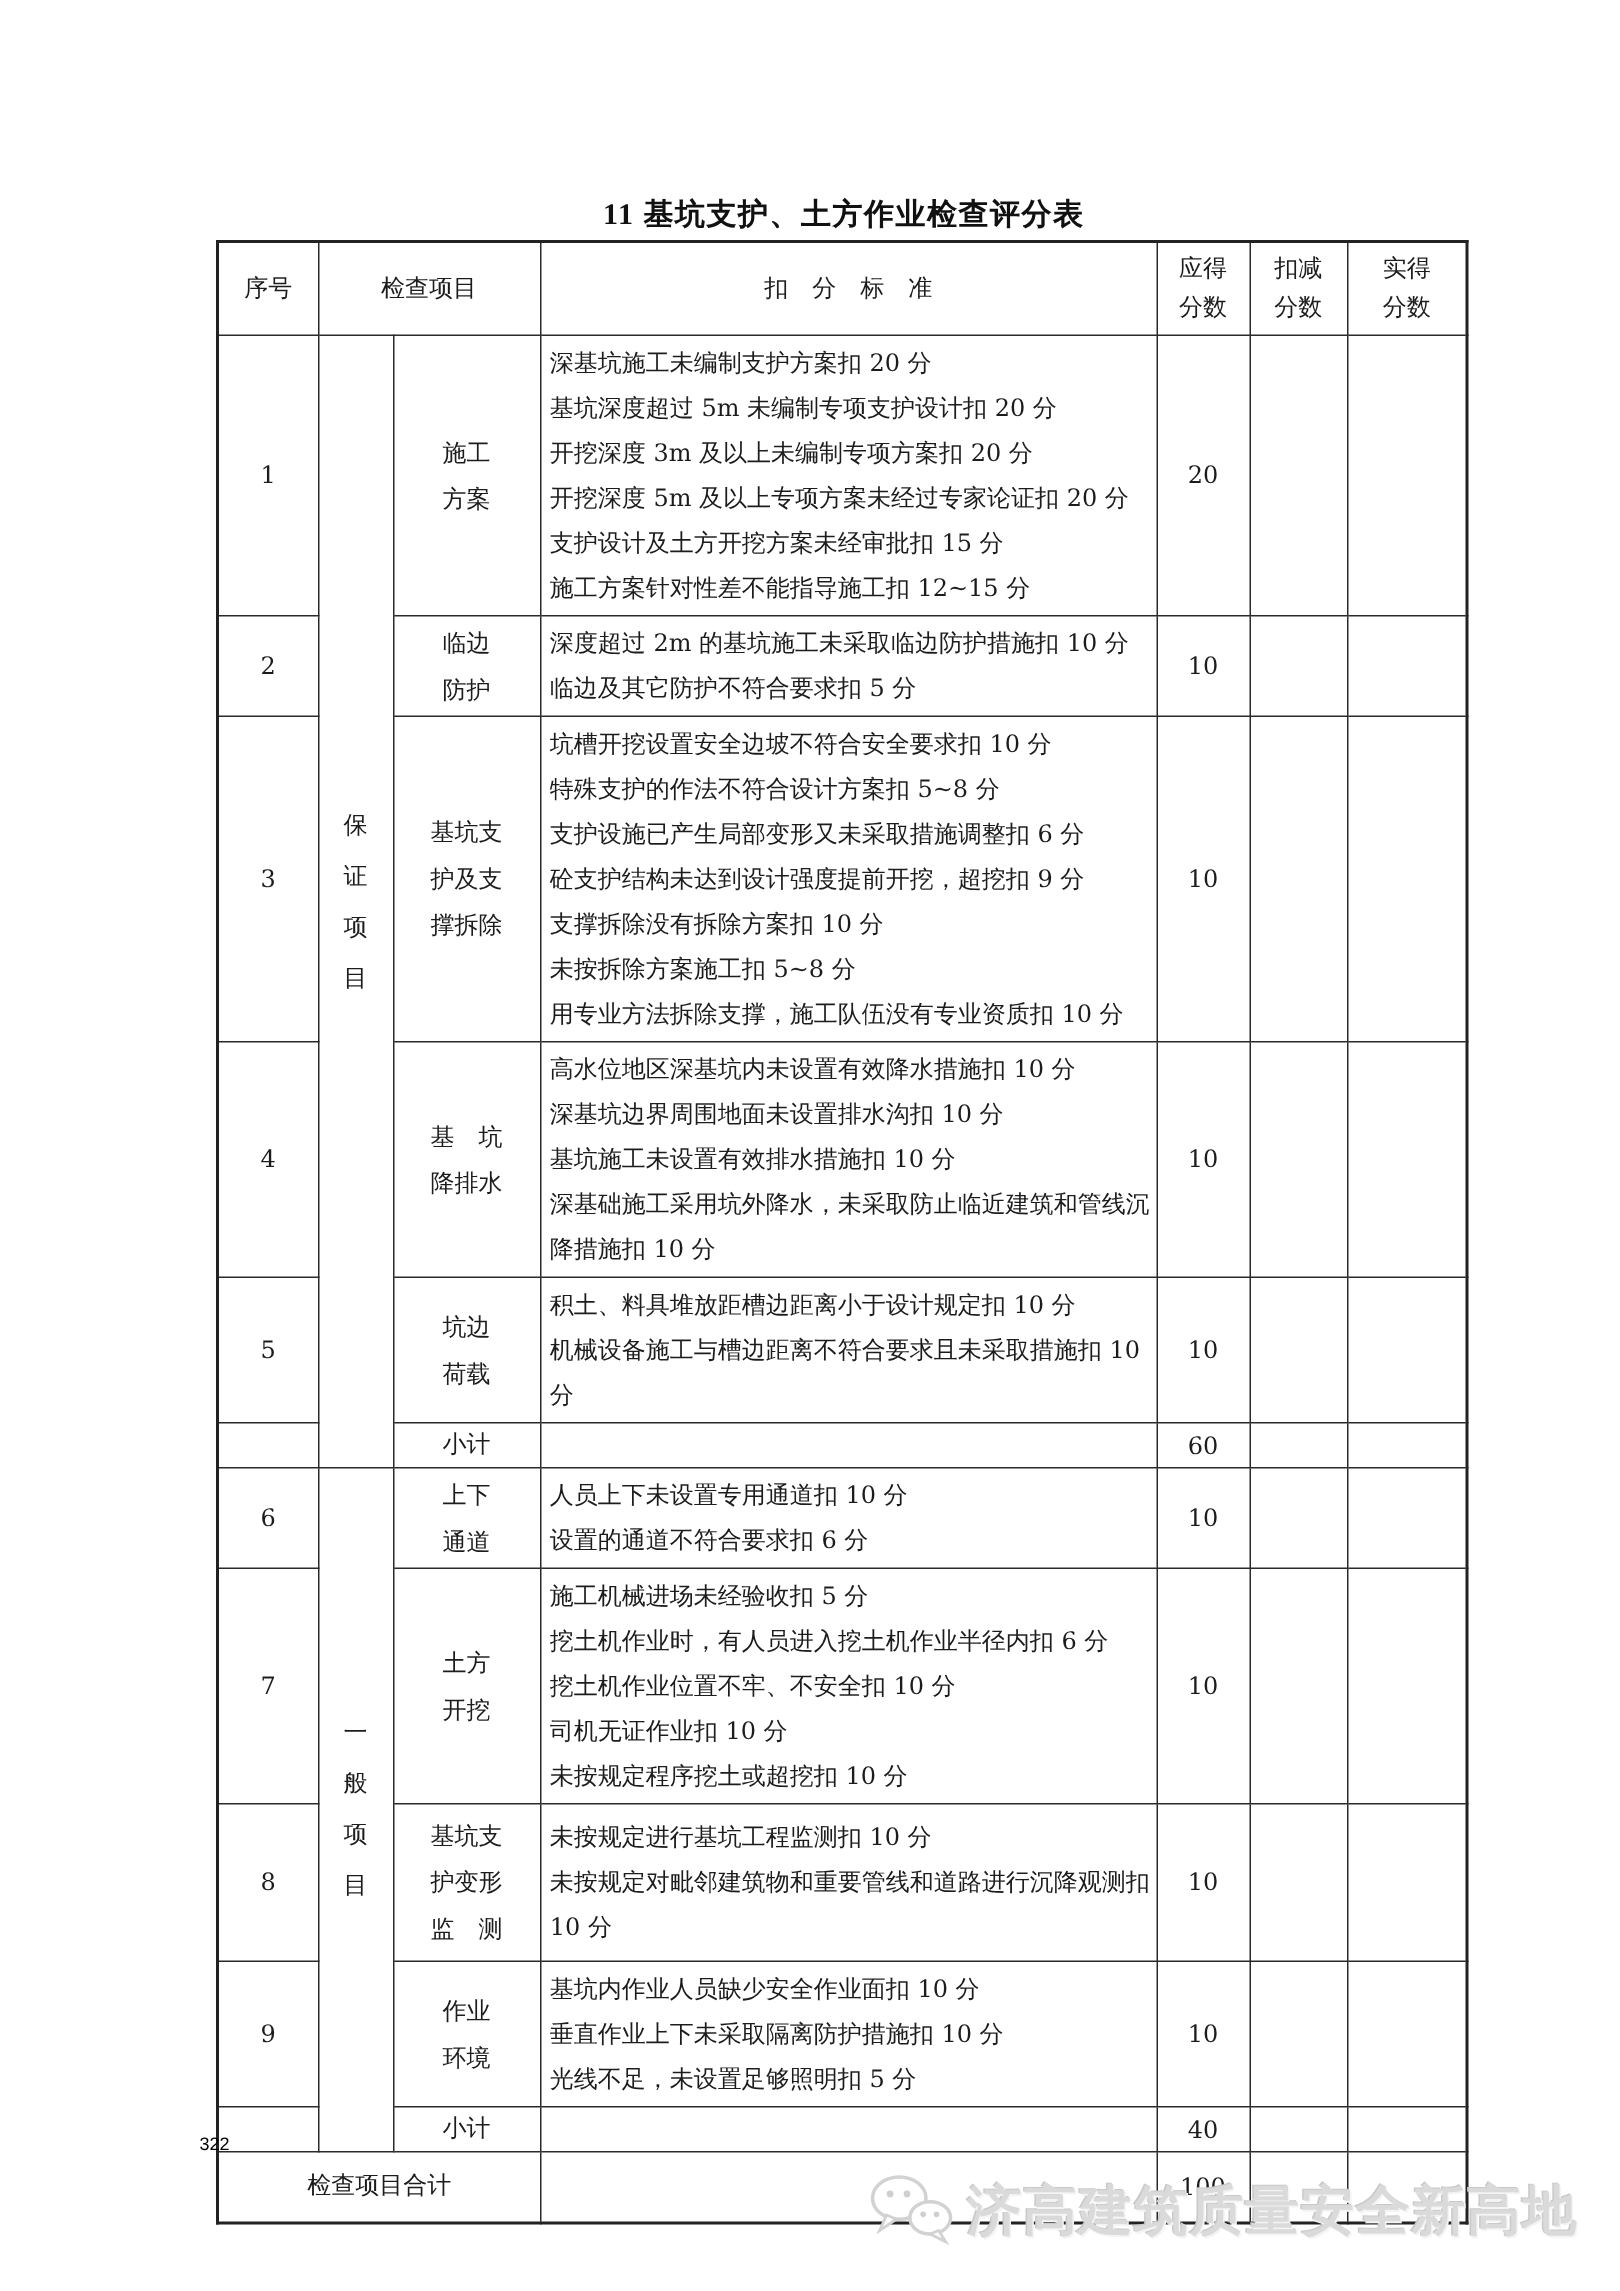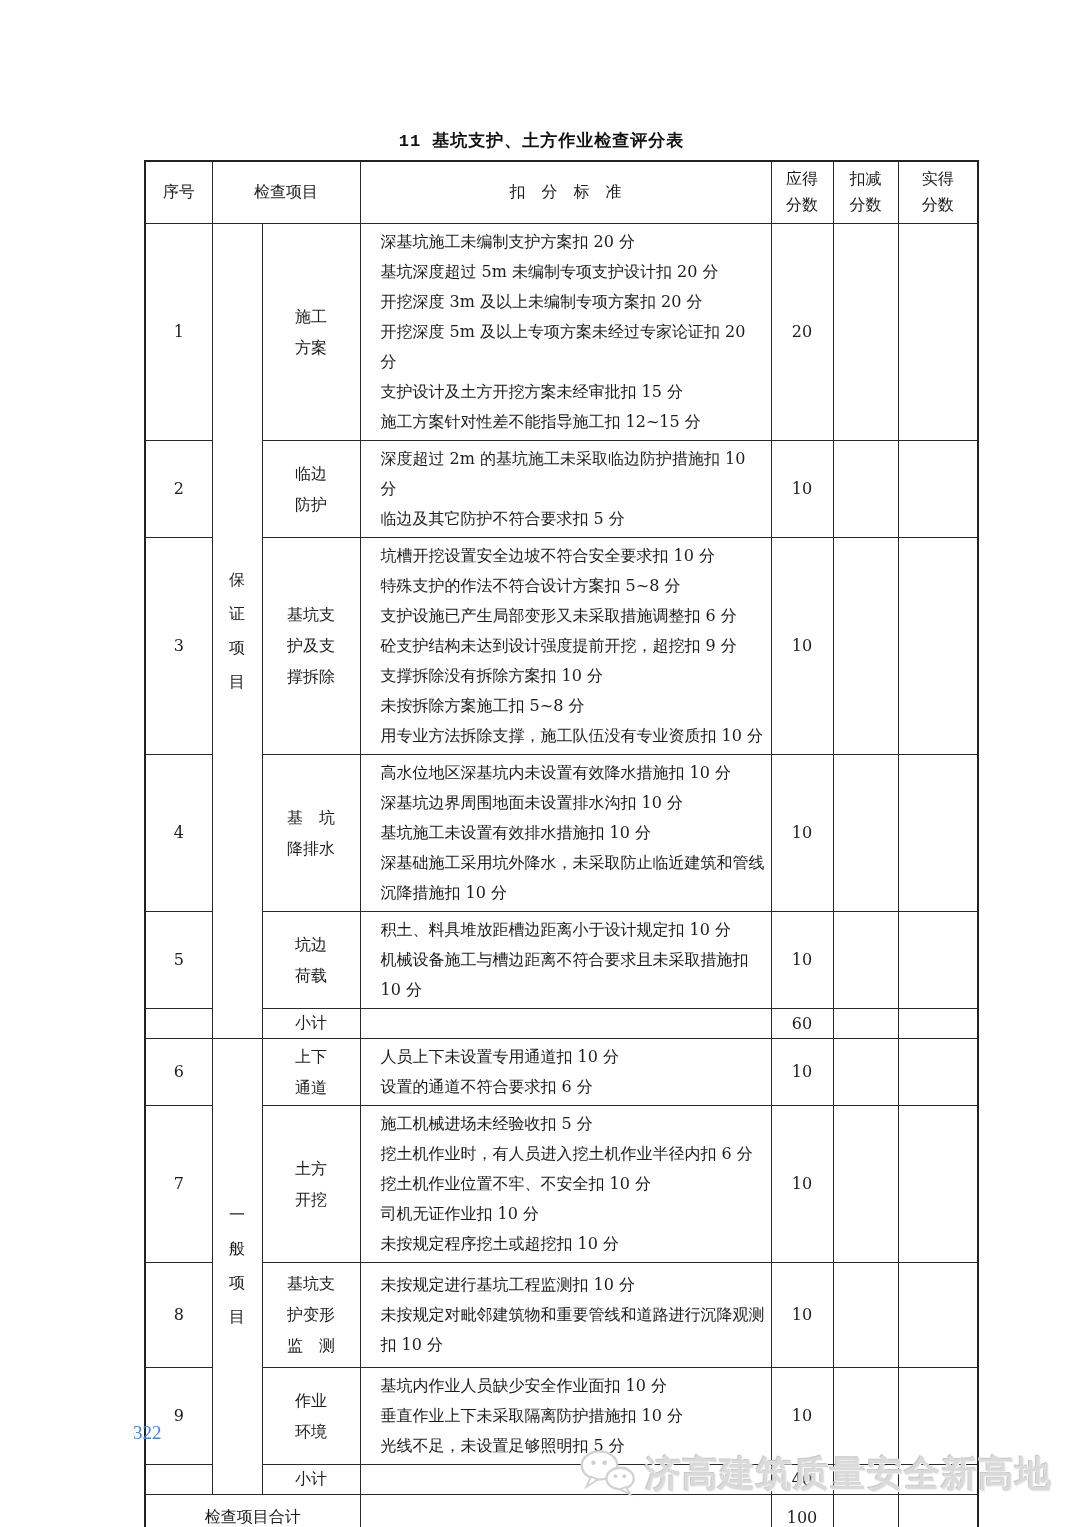--- a/index.html
+++ b/index.html
@@ -2,57 +2,57 @@
 <html><head>
 <meta charset="utf-8">
 <style>
   html,body { margin:0; padding:0; background:#ffffff; }
   .page {
     position:relative; width:1080px; height:1527px; background:#ffffff;
     font-family:"DejaVu Serif","Liberation Serif",serif; color:#1c1c1c;
     overflow:hidden;
   }
   .doc-title {
-    position:absolute; left:125px; top:129px; width:833px;
-    text-align:center; font-family:Liberation Mono, monospace;
-    font-weight:bold; font-size:17px; color:#111; letter-spacing:1px;
+    position:absolute; left:146px; top:129px; width:833px;
+    text-align:center; font-family:Liberation Serif, serif;
+    font-weight:bold; font-size:20px; color:#111; letter-spacing:1px;
   }
   table.score-table {
     position:absolute; left:144px; top:160px;
     border-collapse:collapse; table-layout:fixed; width:833px;
     border:2px solid #222;
   }
   table.score-table td {
     border:1px solid #2a2a2a; vertical-align:middle;
     font-size:16px; color:#1c1c1c; overflow:hidden;
   }
   .c-no      { width:67px;  text-align:center; }
   .c-group   { width:50px;  text-align:center; }
   .c-item    { width:98px;  text-align:center; }
   .c-crit    { width:411px; }
   .c-due     { width:62px;  text-align:center; }
   .c-deduct  { width:65px;  text-align:center; }
   .c-actual  { width:80px;  text-align:center; }
 
   td.head { text-align:center; line-height:26px; white-space:pre-line; }
-  td.criteria { text-align:left; padding:3px 4px 3px 20px; line-height:30px; white-space:pre-line; }
+  td.criteria { text-align:left; padding:3px 4px 3px 6px; line-height:30px; white-space:pre-line; }
   td.itemname { text-align:center; line-height:31px; white-space:pre-line;margin-left:32px; }
   td.groupcell { text-align:center; line-height:34px; white-space:pre-line; font-size:16px; }
   td.numcell { text-align:center; }
   td.subtotal-label { text-align:center;margin-left:17px; }
   td.total-label { text-align:center; }
 
   tr.rh-header{height:62px} tr.rh1{height:183px} tr.rh2{height:65px}
   tr.rh3{height:208px} tr.rh4{height:127px} tr.rh5{height:88px}
   tr.rhsub{height:30px} tr.rh6{height:66px} tr.rh7{height:147px}
   tr.rh8{height:105px} tr.rh9{height:90px} tr.rhtotal{height:48px}
 
   .page-number {
     position:absolute; left:133px; top:1422px;
-    font-size:19px; color:#3b82f6; font-family:Liberation Serif, serif;
+    font-size:12px; color:#000000; font-family:Liberation Sans, sans-serif;
   }
   .watermark {
     position:absolute; right:28px; top:1448px; height:52px;
     display:flex; align-items:center; gap:8px;
   }
   .watermark-text {
     font-family:"DejaVu Sans","Liberation Sans",sans-serif; font-weight:bold;
     font-size:36px; color:#dadada; letter-spacing:1px;
     text-shadow:1px 1px 0 #f4f4f4, -1px -1px 0 #c9c9c9;
     white-space:nowrap;

